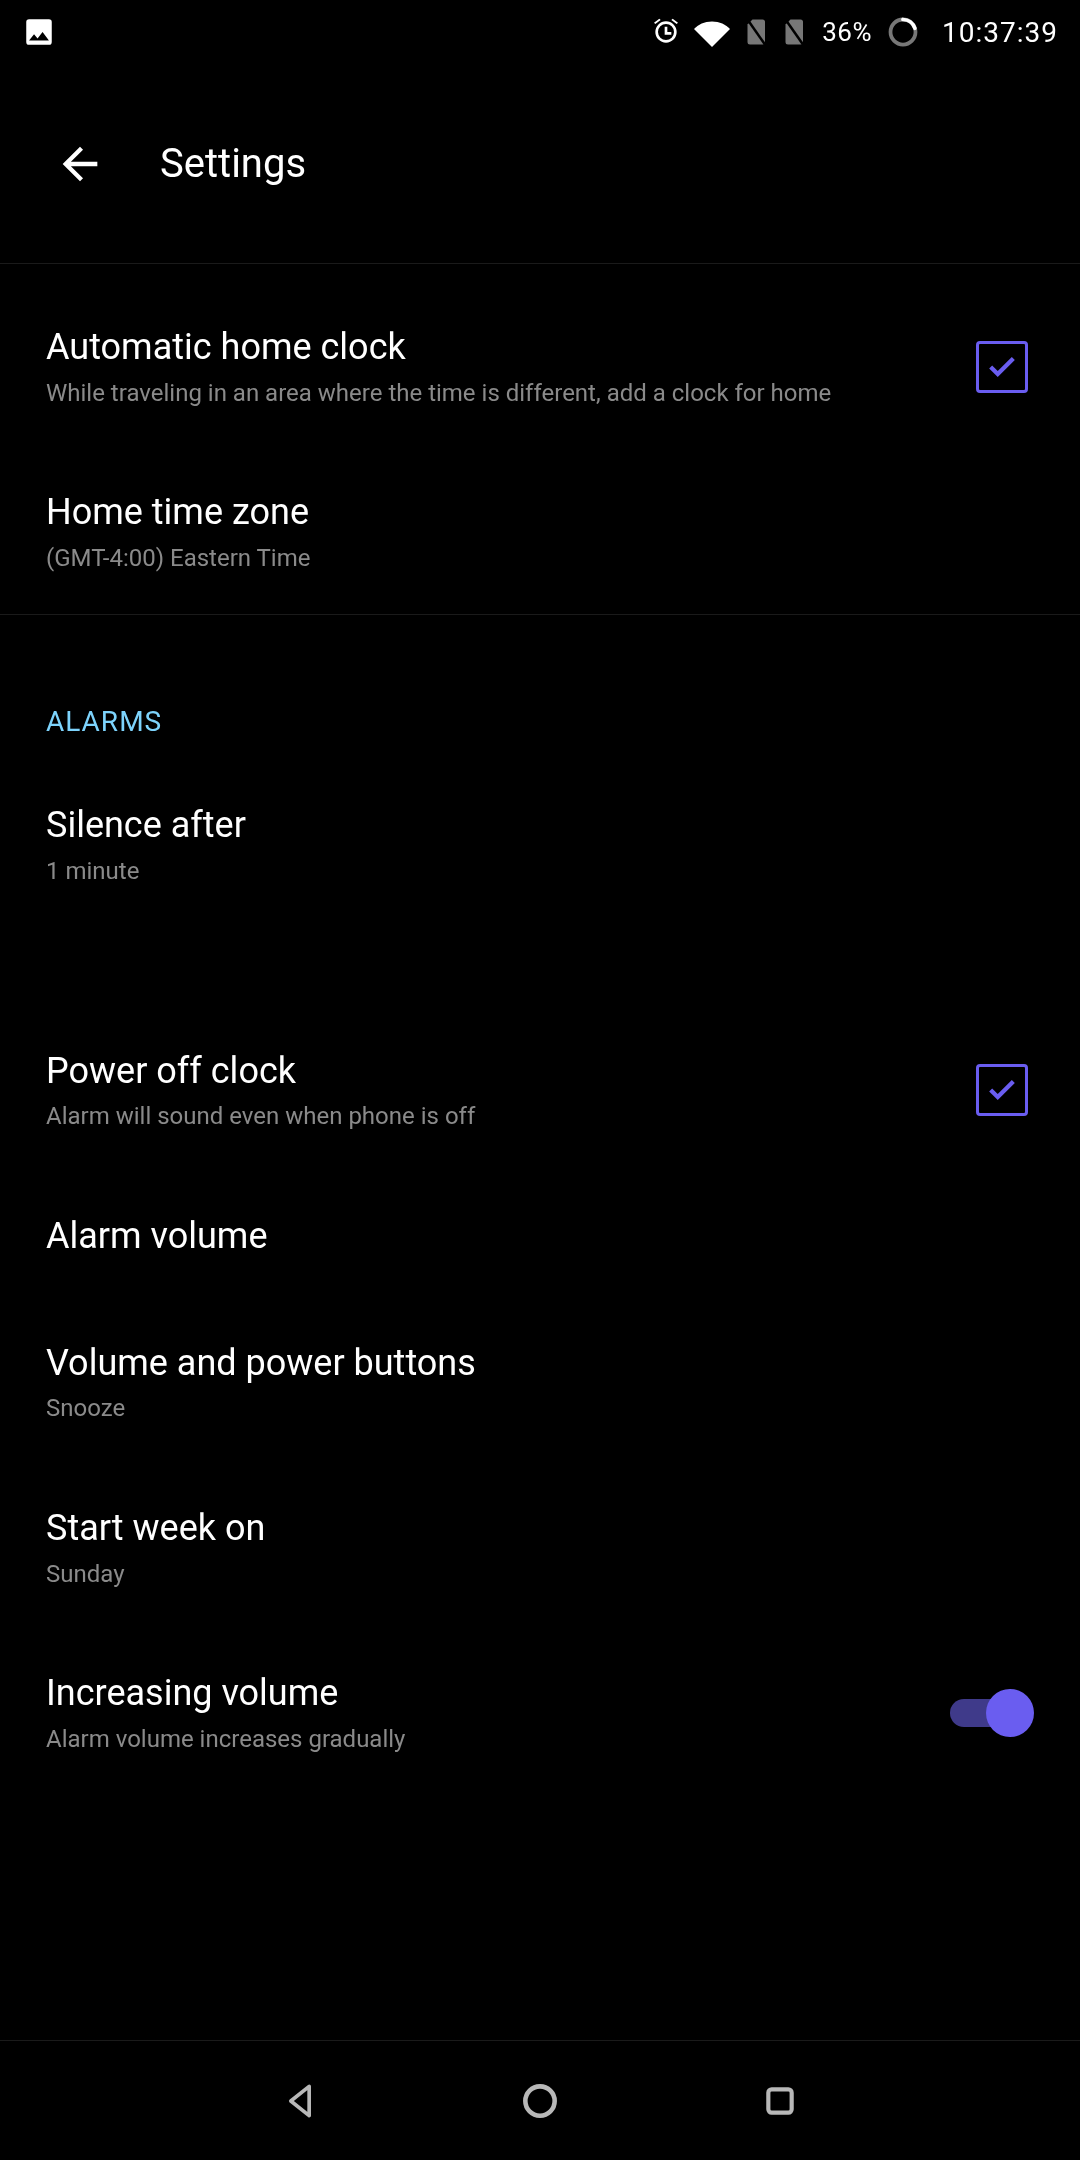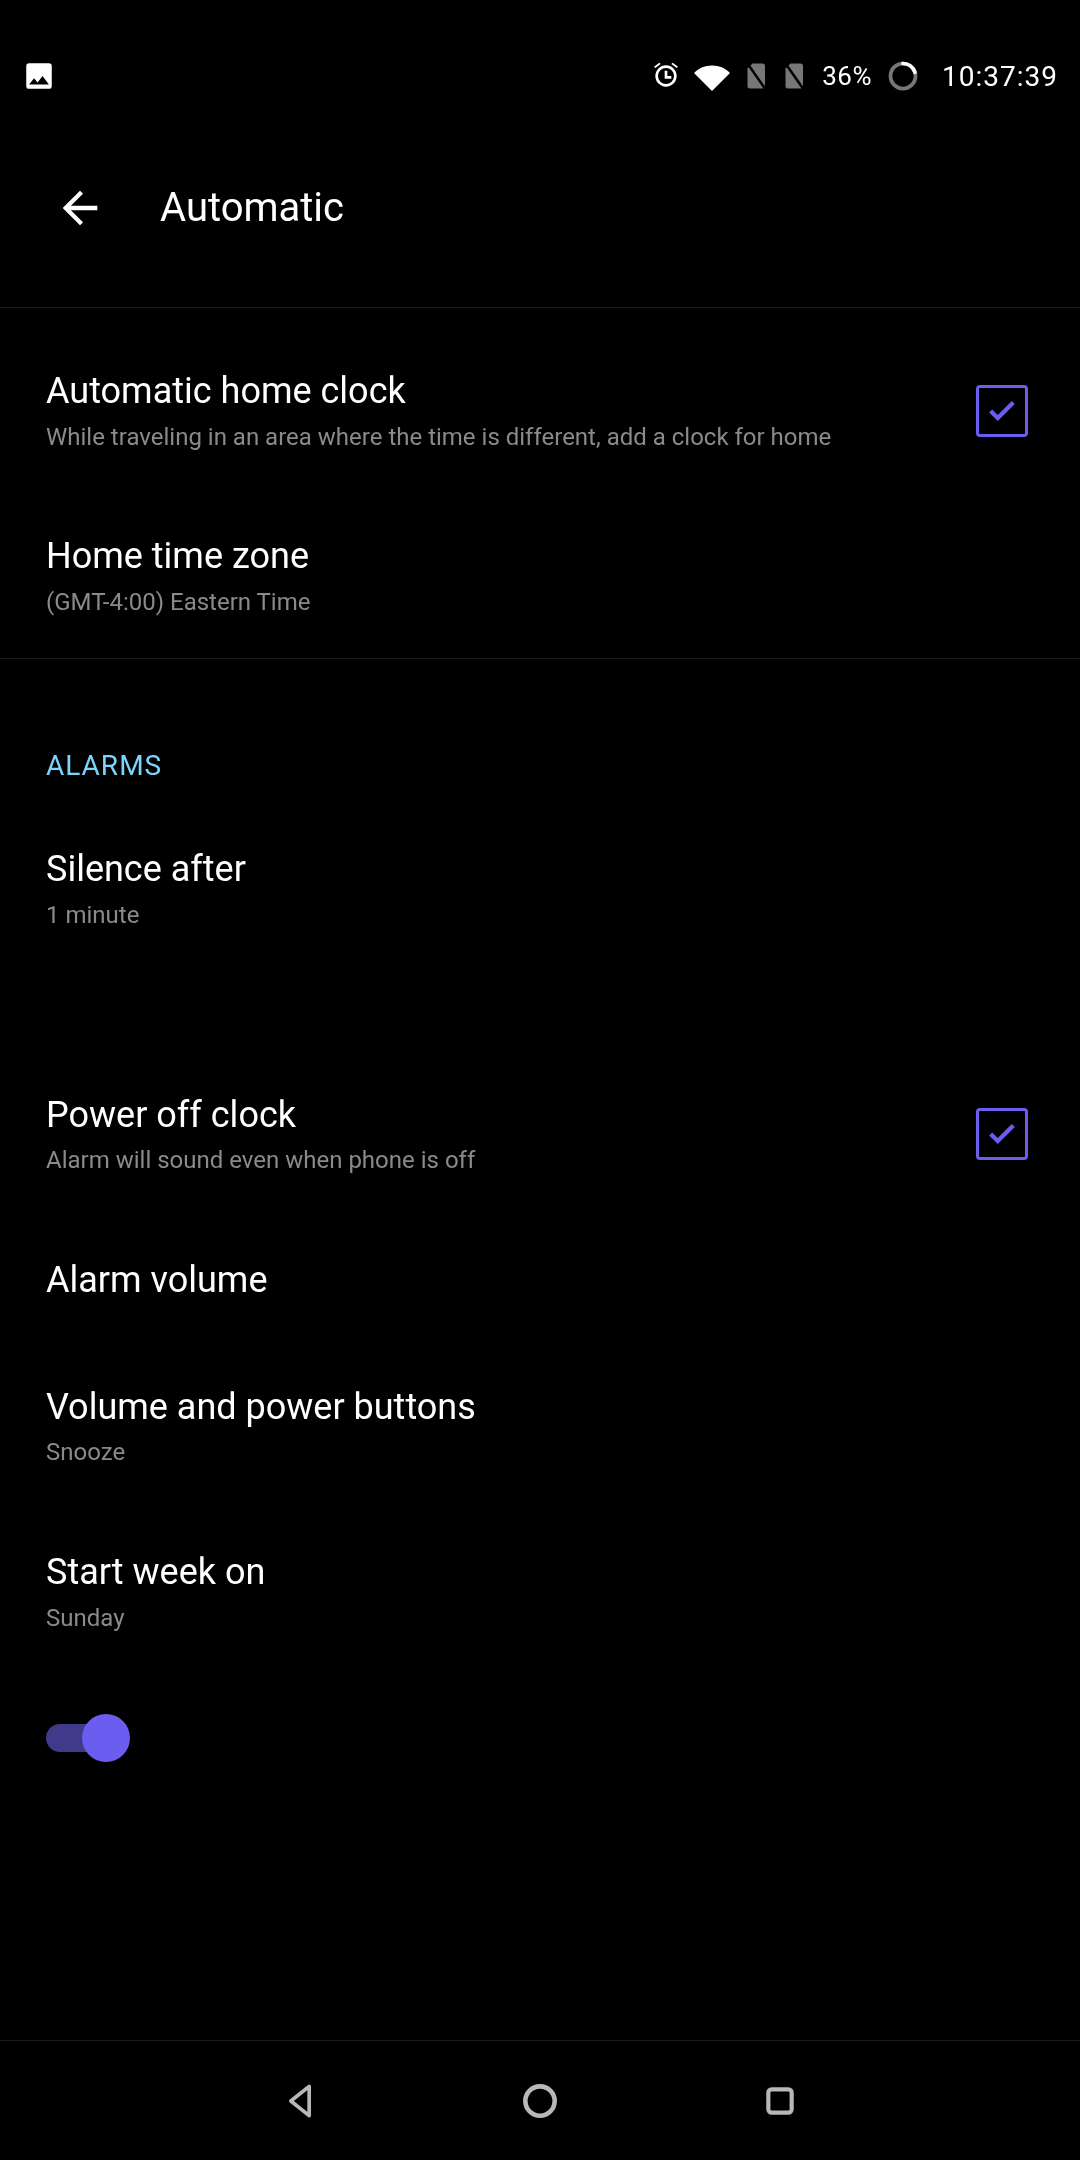--- a/index.html
+++ b/index.html
@@ -12,21 +12,20 @@
     overflow: hidden;
   }
   .statusbar {
     height: 64px;
     display: flex;
     align-items: center;
     justify-content: space-between;
     padding: 0 22px;
     font-size: 28px;
     color: #fff;
-    margin-top: 44px;
   }
   .status-left, .status-right { display: flex; align-items: center; gap: 16px; }
   .status-right { gap: 12px; }
   .status-icon { display: inline-flex; align-items: center; }
   .battery-text { font-size: 26px; letter-spacing: 0.5px; color: #fff; margin: 0 4px; }
   .time-text { font-size: 28px; margin-left: 12px; letter-spacing: 1px; }
   .dim { fill: #777; }
   .bright { fill: #fff; }
   .appbar {
     height: 200px;
@@ -167,21 +166,21 @@
 </div>
 
 <div class="content">
 
   <div class="appbar">
     <span class="back-btn">
       <svg width="52" height="52" viewBox="0 0 24 24">
           <path fill="#fff" d="M20 11H7.8l5.6-5.6L12 4l-8 8 8 8 1.4-1.4L7.8 13H20v-2z"></path>
         </svg>
     </span>
-    <div class="appbar-title">Automatic</div>
+    <div class="appbar-title">Settings</div>
   </div>
 
   <div class="list">
 
     <div class="item" style="padding-top:60px;">
       <div class="item-text">
         <div class="item-title">Automatic home clock</div>
         <div class="item-sub">While traveling in an area where the time is different, add a clock for home</div>
       </div>
       <span class="checkbox">
@@ -240,20 +239,24 @@
     </div>
 
     <div class="item">
       <div class="item-text">
         <div class="item-title">Start week on</div>
         <div class="item-sub">Sunday</div>
       </div>
     </div>
 
     <div class="item">
+      <div class="item-text">
+        <div class="item-title">Increasing volume</div>
+        <div class="item-sub">Alarm volume increases gradually</div>
+      </div>
       <span class="switch">
         <span class="switch-track"></span>
         <span class="switch-thumb"></span>
       </span>
     </div>
 
   </div>
 </div>
 
 <div class="navbar">

